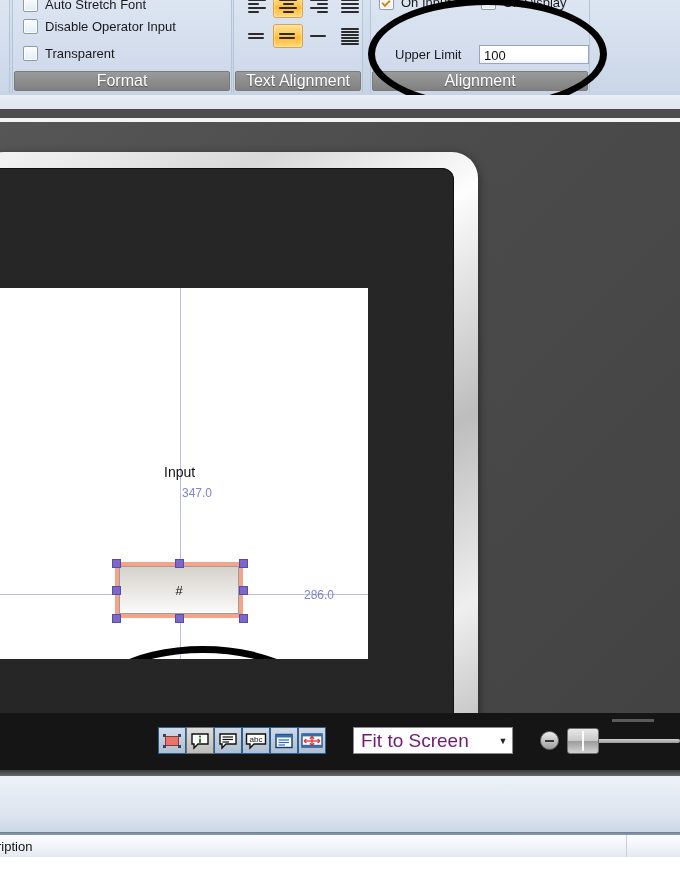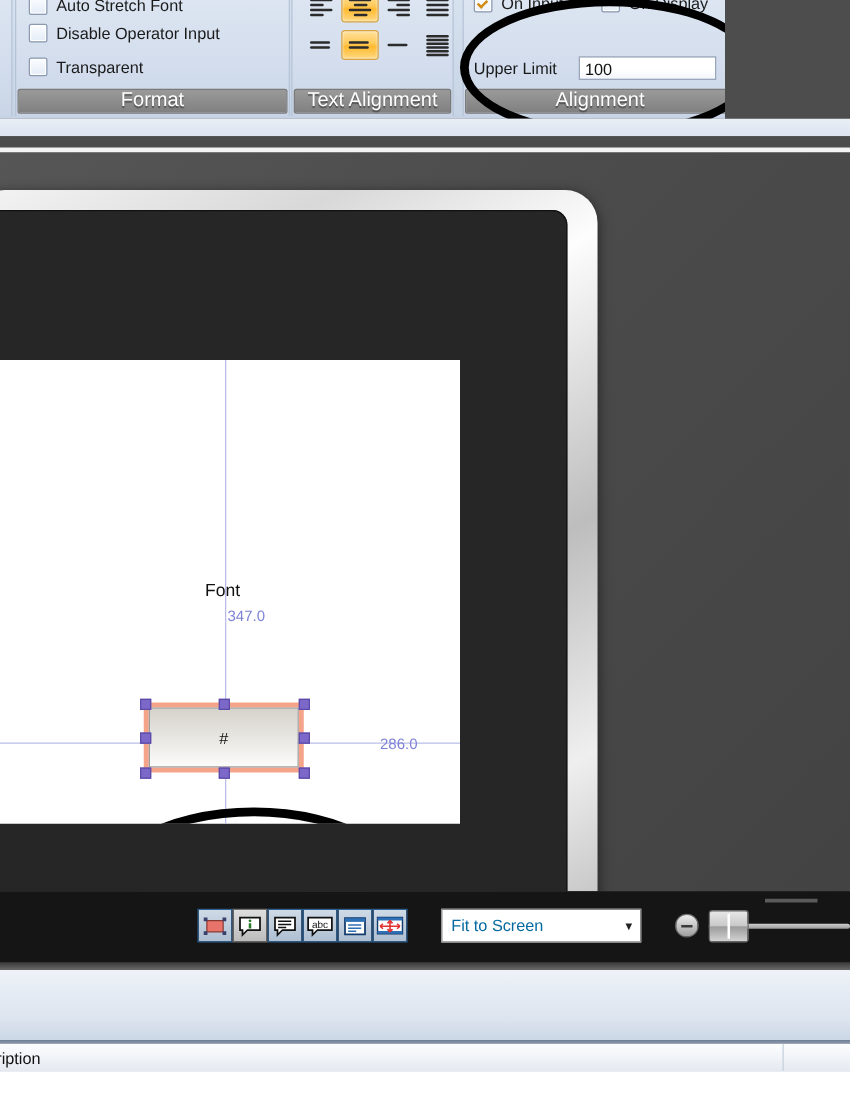--- a/index.html
+++ b/index.html
@@ -4,21 +4,21 @@
 <style>
   html,body{margin:0;padding:0;}
   body{
     width:680px;height:880px;overflow:hidden;position:relative;
     font-family:"Liberation Sans",sans-serif;
     background:#4d4d4d;
   }
 
   
   #ribbon{
-    position:absolute;left:0;top:0;width:580px;height:95px;
+    position:absolute;left:0;top:0;width:680px;height:95px;
     background:linear-gradient(to bottom,#d7e2ef 0%,#cfdbea 45%,#c6d3e4 100%);
     overflow:hidden;
   }
   .rgroup{
     position:absolute;top:0;height:93px;
     background:linear-gradient(to bottom,#dce5f1 0%,#d3dded 55%,#c9d5e6 100%);
     border-left:1px solid #b6c4d8;border-right:1px solid #b6c4d8;
   }
   .rgroup-body{position:absolute;left:0;top:0;right:0;bottom:22px;}
   .rgroup-title{
@@ -139,21 +139,21 @@
   #bottombar{position:absolute;left:0;top:713px;width:680px;height:57px;background:#151515;}
   #tb-icons{position:absolute;left:158px;top:727px;display:flex;}
   .tbicon{width:28px;height:27px;border:1px solid #2f5f8f;box-sizing:border-box;
     background:linear-gradient(to bottom,#cfdae6,#aebfd2);
     display:flex;align-items:center;justify-content:center;position:relative;}
   .tbicon.gray{background:linear-gradient(to bottom,#dedede,#bcbcbc);border-color:#6f6f6f;}
 
   #zoomsel{position:absolute;left:353px;top:727px;width:160px;height:27px;
     background:#fff;border:1px solid #8a8a8a;box-sizing:border-box;
     display:flex;align-items:center;}
-  #zoomsel-label{font-size:13px;color:#0369a1;padding-left:7px;flex:1;}
+  #zoomsel-label{font-size:19px;color:#701a75;padding-left:7px;flex:1;}
   #zoomsel-arrow{width:18px;text-align:center;font-size:9px;color:#222;}
 
   #zoom-minus{position:absolute;left:540px;top:731px;width:19px;height:19px;
     border-radius:50%;background:linear-gradient(to bottom,#ededed,#9e9e9e);
     border:1px solid #6b6b6b;box-sizing:border-box;}
   #zoom-minus:after{content:"";position:absolute;left:4px;top:8px;width:9px;height:2px;background:#3a3a3a;}
   #zoom-track{position:absolute;left:567px;top:739px;width:113px;height:4px;
     background:linear-gradient(to bottom,#cfcfcf,#9b9b9b);border-radius:2px;}
   #zoom-thumb{position:absolute;left:567px;top:728px;width:32px;height:26px;border-radius:3px;
     background:linear-gradient(to bottom,#e8e8e8 0%,#c9c9c9 48%,#9c9c9c 52%,#d2d2d2 100%);
@@ -274,21 +274,21 @@
   <div class="rgroup" id="grp-valid">
     <div class="rgroup-body">
       <div class="chkrow" style="top:-9px;left:8px;">
         <span class="chkbox checked"></span>
         <span class="chklabel">On Input</span>
       </div>
       <div class="chkrow" style="top:-9px;left:110px;">
         <span class="chkbox"></span>
         <span class="chklabel">On Display</span>
       </div>
-      <div class="vrow" style="top:42px;">
+      <div class="vrow" style="top:42px;margin-left:16px;">
         <span class="vlabel">Upper Limit</span>
         <span class="vinput">100</span>
       </div>
     </div>
     <div class="rgroup-title">Alignment</div>
   </div>
 
   <div class="rgroup" id="grp-right"></div>
 
   <div id="annot-ribbon"></div>
@@ -300,21 +300,21 @@
 
 <div id="canvas">
 
   <div id="panel">
     <div id="panel-inner">
 
       <div id="screen">
         <div class="guide" id="guide-v"></div>
         <div class="guide" id="guide-h"></div>
 
-        <div id="screen-text">Font</div>
+        <div id="screen-text">Input</div>
 
         <div class="dim" id="dim-top">347.0</div>
 
         <div class="dim" id="dim-right">286.0</div>
 
         <div id="sel-obj">
           <div id="sel-border"></div>
           <div id="sel-fill">#</div>
           <span class="handle" style="left:-3px;top:-3px;"></span>
           <span class="handle" style="left:60px;top:-3px;"></span>

